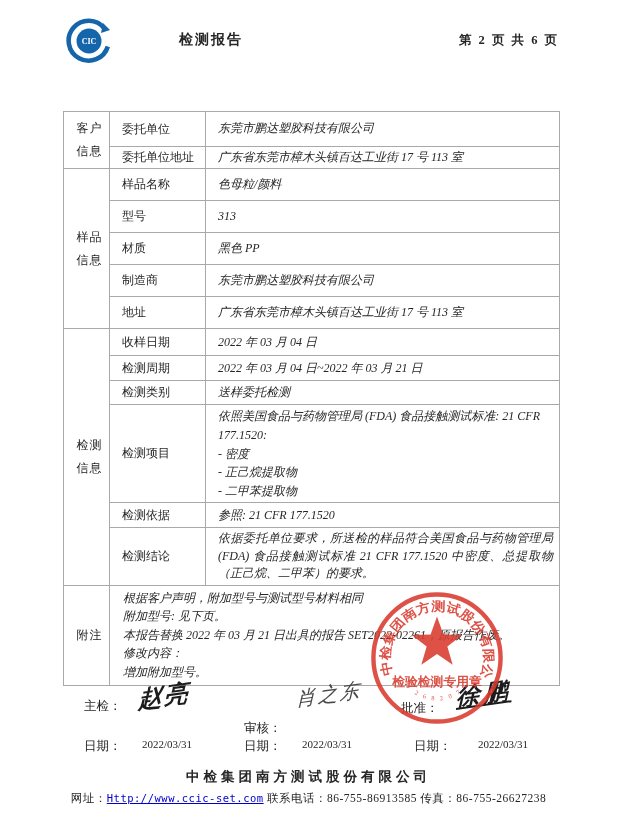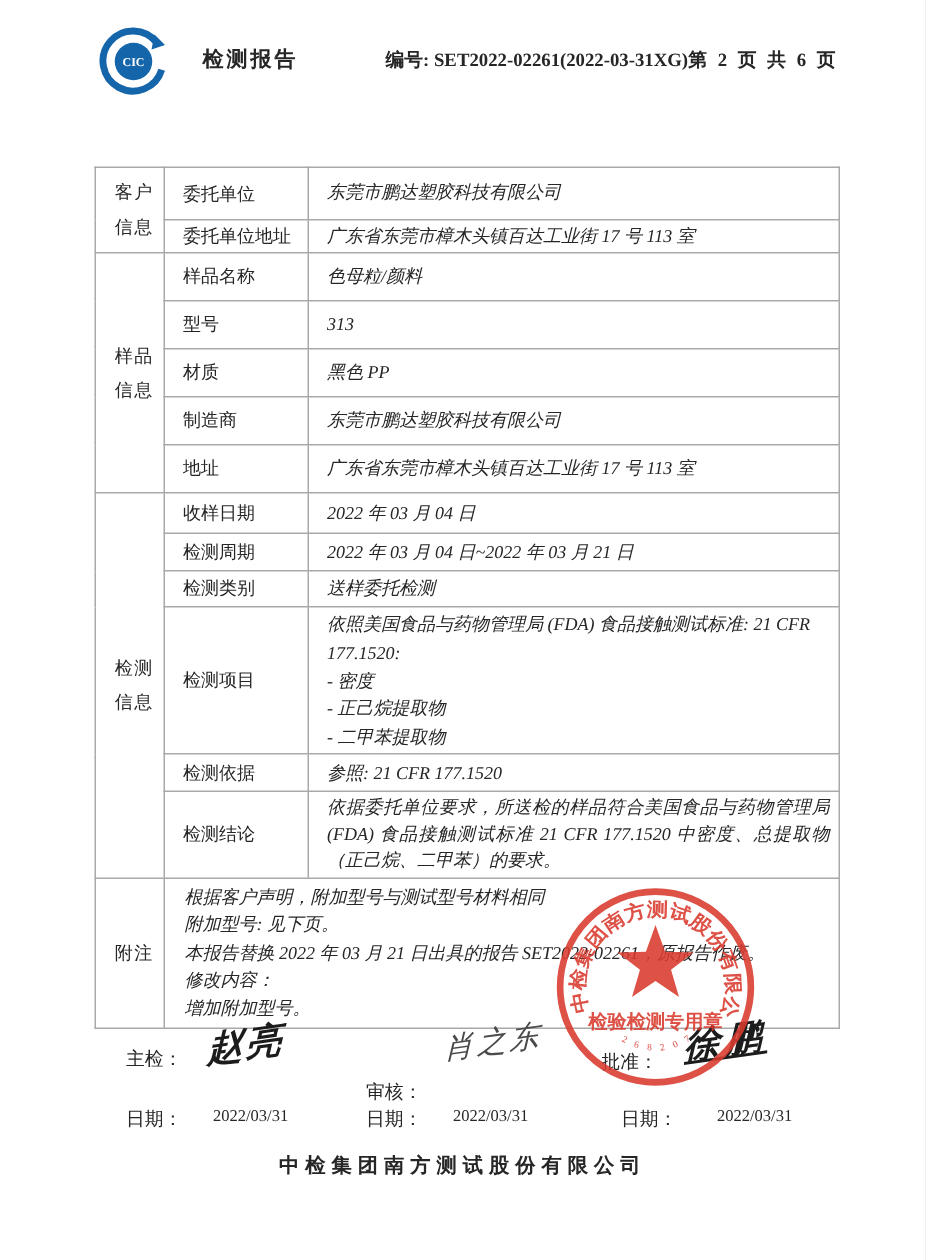--- a/index.html
+++ b/index.html
@@ -3,21 +3,21 @@
 <meta charset="utf-8">
 <style>
   html,body{margin:0;padding:0;background:#e8e8e8;}
   .page{
     position:relative;width:617px;height:840px;margin:0 auto;background:#ffffff;
     font-family:"Liberation Serif","DejaVu Serif",serif;color:#262626;overflow:hidden;
   }
   
   .header{position:absolute;top:14px;left:63px;width:496px;height:52px;display:flex;align-items:center;}
   .logo{width:50px;height:50px;flex:0 0 auto;}
-  .report-title{font-weight:bold;font-size:14px;margin-left:22px;letter-spacing:2px;}
+  .report-title{font-weight:bold;font-size:14px;margin-left:66px;letter-spacing:2px;}
   .report-no{font-weight:bold;font-size:12.5px;margin-left:58px;white-space:nowrap;}
   .page-info{font-weight:bold;font-size:12.5px;margin-left:auto;letter-spacing:2px;white-space:nowrap;}
   
   table.report{
     position:absolute;top:75px;left:63px;width:496px;border-collapse:collapse;table-layout:fixed;margin-top:36px;
   }
   table.report td{
     border:1px solid #a9a9a9;font-size:12px;vertical-align:middle;
     padding:2px 6px 2px 12px;overflow:hidden;
   }
@@ -54,21 +54,20 @@
 <div class="page">
 
   <div class="header">
     <svg class="logo" viewBox="0 0 50 50">
       <path d="M 41.5 13.5 A 20 20 0 1 0 44.8 31.5" fill="none" stroke="#1565ab" stroke-width="4.6"></path>
       <polygon points="40,8 47,15 38,18" fill="#1565ab"></polygon>
       <circle cx="26" cy="26" r="12.5" fill="#1565ab"></circle>
       <text x="26" y="29" text-anchor="middle" font-size="8" font-weight="bold" fill="#ffffff" font-family="Liberation Serif, DejaVu Serif, serif">CIC</text>
     </svg>
     <div class="report-title">检测报告</div>
-    <div class="report-no"><span>编号: </span><span>SET2022-02261(2022-03-31XG)</span></div>
     <div class="page-info">第 2 页 共 6 页</div>
   </div>
 
   <table class="report">
     <colgroup>
         <col style="width:46px">
         <col style="width:96px">
         <col style="width:354px">
       </colgroup>
     <tbody>
@@ -174,15 +173,16 @@
       <textPath href="#ringPath" startOffset="0" textLength="201" lengthAdjust="spacingAndGlyphs">中检集团南方测试股份有限公司</textPath>
     </text>
     <text x="70" y="98" text-anchor="middle" font-size="13" font-weight="bold" fill="#d93a2e" font-family="Liberation Serif, DejaVu Serif, serif">检验检测专用章</text>
     <text font-size="6.5" fill="#d93a2e" letter-spacing="6" font-family="Liberation Serif, DejaVu Serif, serif">
       <textPath href="#serialPath" startOffset="28">268207</textPath>
     </text>
   </svg>
 
   <div class="footer">
     <div class="company">中检集团南方测试股份有限公司</div>
+    <div class="line"><span>网址：</span><a class="url" href="#">Http://www.ccic-set.com</a><span> </span><span>联系电话：86-755-86913585</span><span> </span><span>传真：86-755-26627238</span></div>
   </div>
 
 </div>
 
 </body></html>

